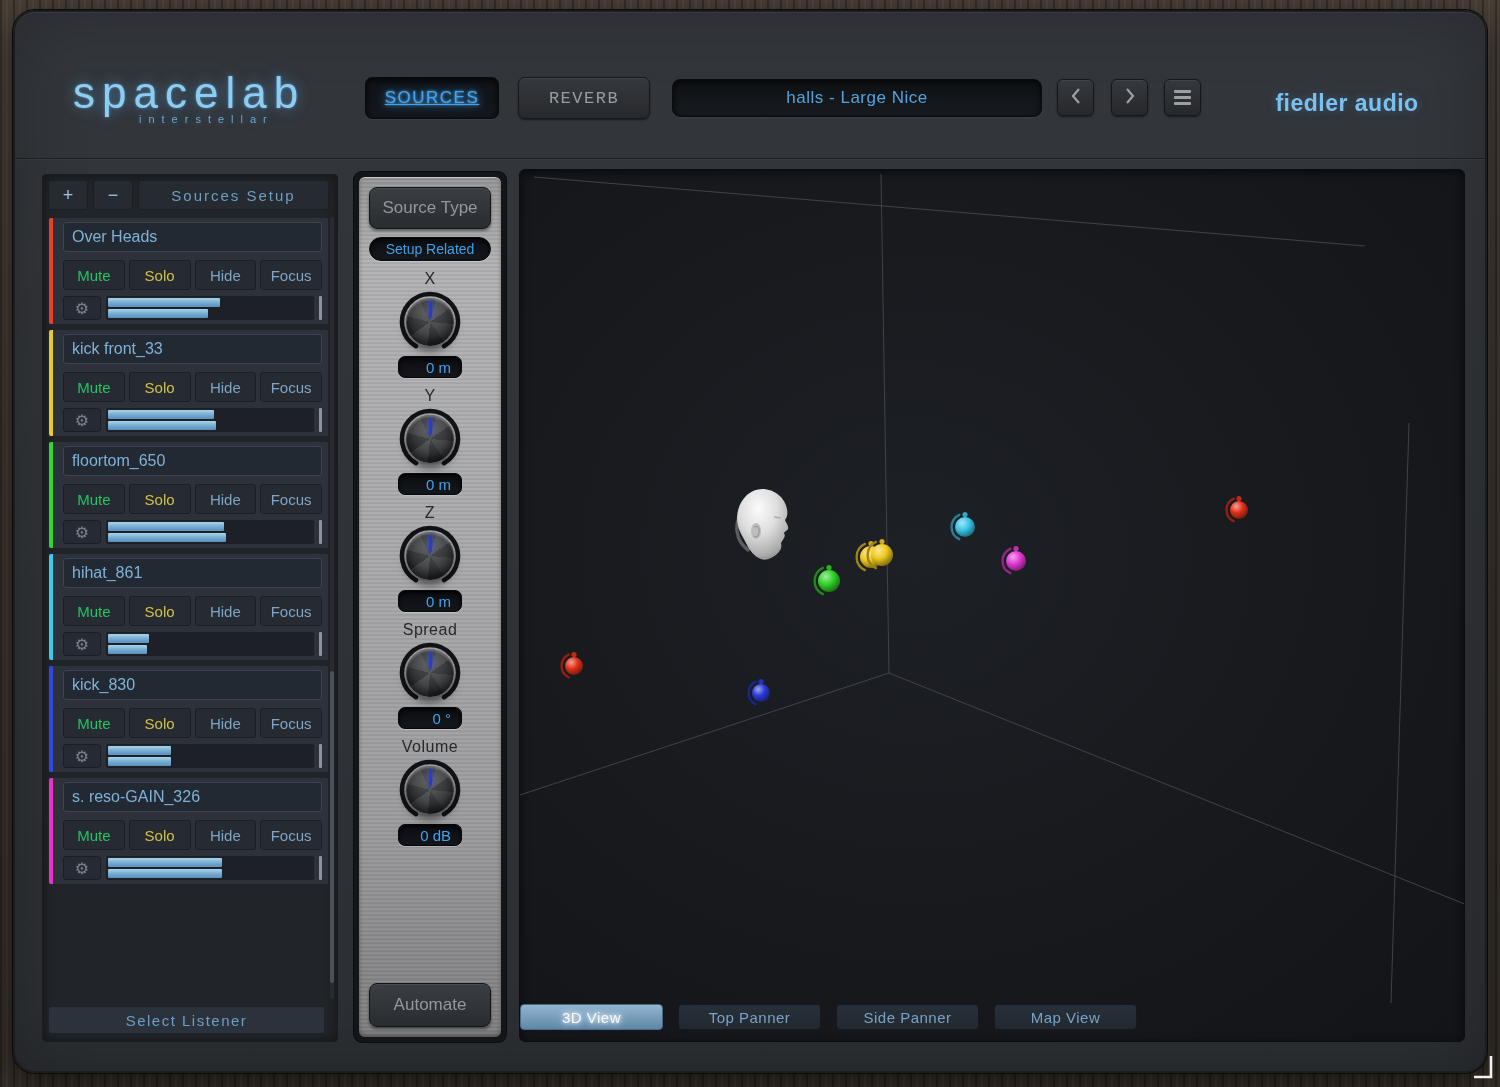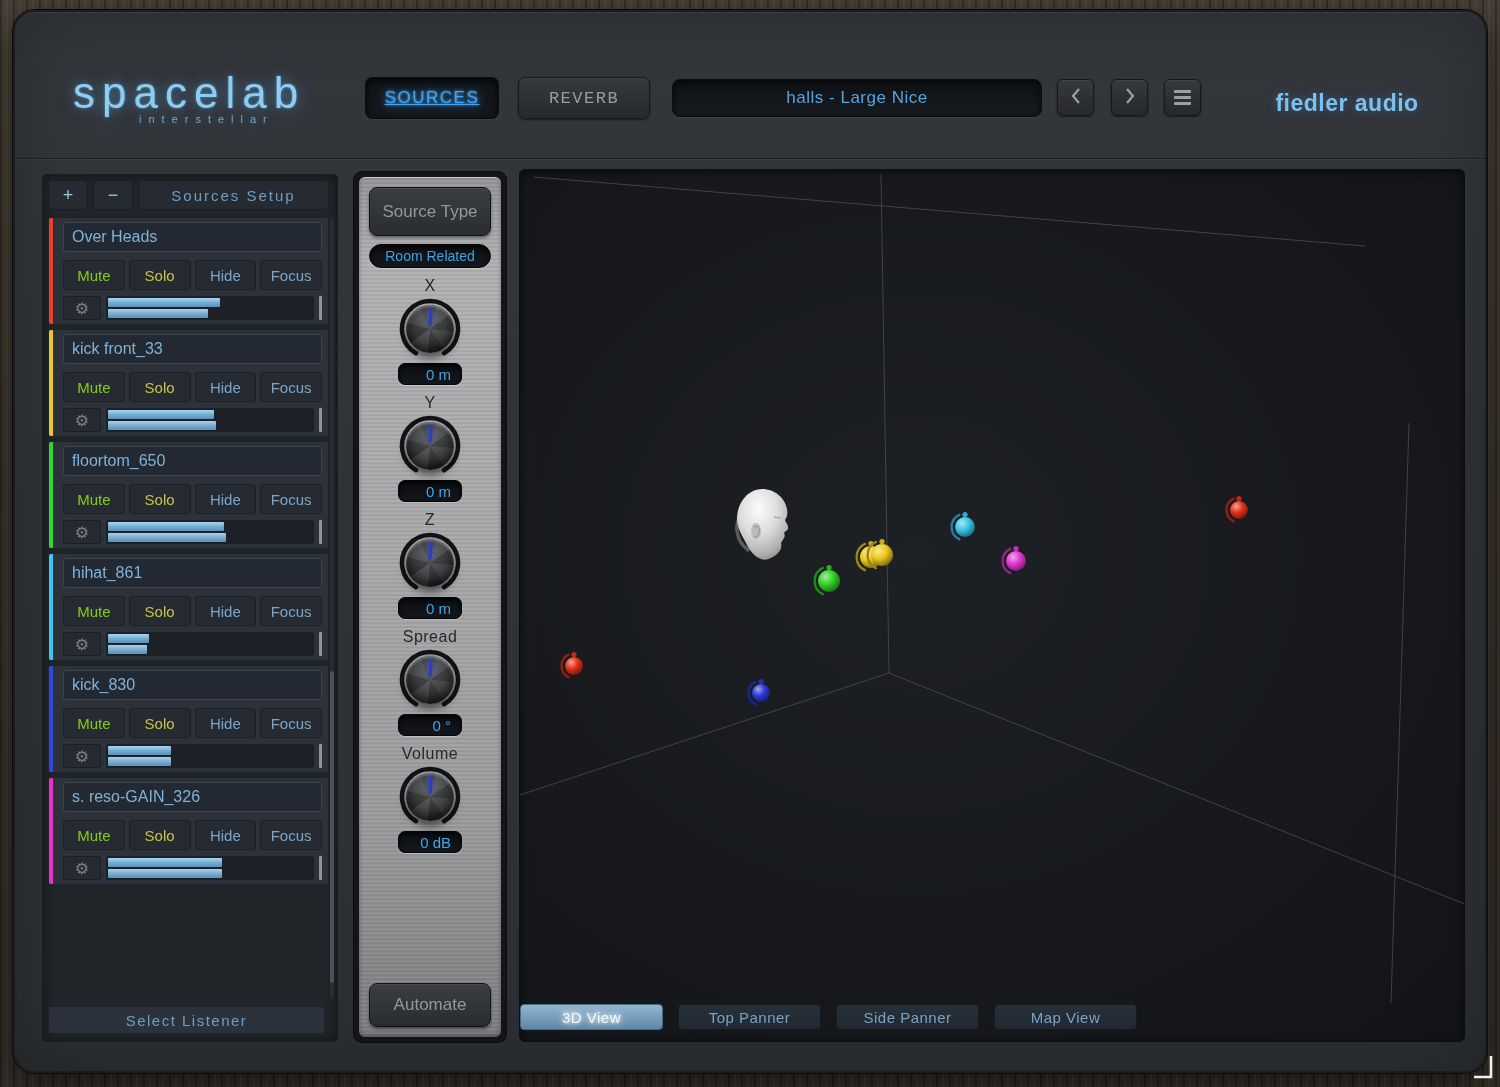--- a/index.html
+++ b/index.html
@@ -63,21 +63,21 @@
   .sb-title { flex:1; background:#262b31; border:1px solid #1b1e22; border-radius:3px;
     color:#6f9dc2; font-size:15px; letter-spacing:2px; display:flex; align-items:center; justify-content:center; }
   .source-card { position:relative; height:108px; margin-bottom:4px; background:#2c313a;
     border:1px solid #20242a; border-radius:2px; padding:4px 6px 4px 14px; }
   .stripe { position:absolute; left:0; top:0; bottom:0; width:4px; border-radius:2px 0 0 2px; }
   .src-name { height:30px; background:#232932; border:1px solid #3a4552; border-radius:3px;
     display:flex; align-items:center; padding-left:8px; color:#7fb2d8; font-size:16px; cursor:text; }
   .src-actions { display:flex; gap:4px; margin-top:8px; height:30px; }
   .src-actions .abtn { flex:1; background:#262b33; border:1px solid #1b1f25; border-radius:3px;
     font-size:15px; display:flex; align-items:center; justify-content:center; cursor:pointer; }
-  .abtn.mute { color:#84cc16; } .abtn.solo { color:#cfc04a; } .abtn.hide, .abtn.focus { color:#7da4c4; }
+  .abtn.mute { color:#22c55e; } .abtn.solo { color:#cfc04a; } .abtn.hide, .abtn.focus { color:#7da4c4; }
   .src-meter { display:flex; gap:5px; margin-top:6px; height:24px; align-items:stretch; }
   .gear-btn { width:38px; background:#262b33; border:1px solid #1b1f25; border-radius:3px;
     color:#79828c; font-size:16px; display:flex; align-items:center; justify-content:center; cursor:pointer; }
   .meter-track { flex:1; background:#1d2127; border-radius:2px; padding:1px 2px;
     display:flex; flex-direction:column; justify-content:space-between; cursor:ew-resize; }
   .meter-bar { height:10px; margin:1px 0; border-radius:1px;
     background:linear-gradient(180deg,#a8d4ec 0%,#74aad0 55%,#5a90ba 100%); }
   .meter-mark { width:3px; background:#8d949c; border-radius:1px; }
   .select-listener { position:absolute; left:5px; right:12px; bottom:7px; height:28px;
     background:#2b323b; border:1px solid #1e2329; border-radius:3px; color:#6d9fc6; font-size:15px;
@@ -90,21 +90,21 @@
     background:#141518; border-radius:8px; padding:5px; box-shadow:0 0 0 1px #0b0c0d; }
   .metal { width:100%; height:100%; border-radius:6px;
     background:
       repeating-linear-gradient(180deg, rgba(255,255,255,.06) 0 1px, rgba(0,0,0,.05) 1px 3px, rgba(255,255,255,0) 3px 4px),
       linear-gradient(180deg,#969698 0%,#b2b2b4 10%,#a9a9ab 45%,#9c9c9e 75%,#7f7f82 100%);
     box-shadow:inset 0 1px 0 rgba(255,255,255,.5), inset 0 -2px 4px rgba(0,0,0,.35);
     display:flex; flex-direction:column; align-items:center; padding:10px 0 10px; }
   .metal-btn { width:122px; border-radius:8px; background:linear-gradient(180deg,#3a3d41,#292c30);
     border:1px solid #131416; box-shadow:0 2px 3px rgba(0,0,0,.45), inset 0 1px 0 rgba(255,255,255,.08);
     color:#94989c; font-size:17px; display:flex; align-items:center; justify-content:center; cursor:pointer; }
-  #source-type-btn { height:49px; }
+  #source-type-btn { height:42px; }
   #automate-btn { height:44px; margin-top:auto; }
   .mode-display { width:122px; height:24px; margin-top:8px; border-radius:12px;
     background:linear-gradient(180deg,#0c0e12,#15181d); border:1px solid #08090b;
     box-shadow:inset 0 2px 4px rgba(0,0,0,.8), 0 1px 0 rgba(255,255,255,.28);
     color:#3fa0e2; font-size:14px; display:flex; align-items:center; justify-content:center; }
   .knob-group { display:flex; flex-direction:column; align-items:center; margin-top:9px; }
   .knob-label { color:#26282a; font-size:16px; letter-spacing:.5px; height:19px; }
   .knob-assembly { position:relative; width:64px; height:64px; margin-top:1px; cursor:grab; }
   .knob-assembly svg.arc { position:absolute; left:0; top:0; }
   .knob-body { position:absolute; left:8px; top:8px; width:48px; height:48px; border-radius:50%;
@@ -312,21 +312,21 @@
 
     <div class="sb-scroll">
           <div class="sb-thumb"></div>
         </div>
     <div class="select-listener">Select Listener</div>
   </div>
 
   <div class="inspector">
     <div class="metal">
       <div class="metal-btn" id="source-type-btn">Source Type</div>
-      <div class="mode-display">Room Related</div>
+      <div class="mode-display">Setup Related</div>
 
       <div class="knob-group">
         <div class="knob-label">X</div>
         <div class="knob-assembly">
           <svg class="arc" width="64" height="64">
                 <path d="M18,56.2 A28,28 0 1 1 46,56.2" fill="none" stroke="#121316" stroke-width="4.5" stroke-linecap="round"></path>
               </svg>
           <div class="knob-body"></div>
         </div>
         <div class="knob-value">0 m</div>

